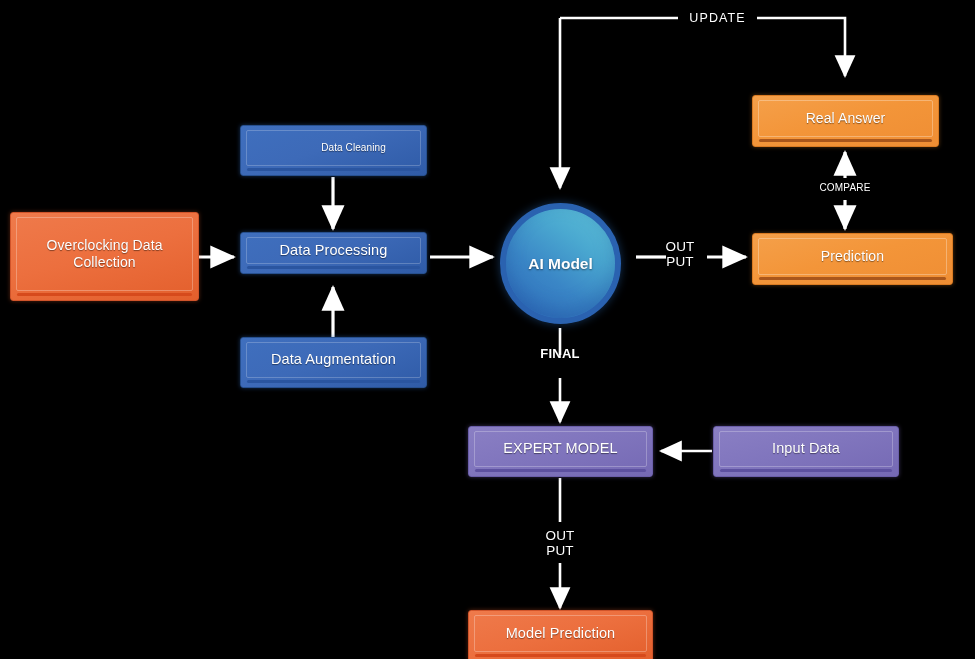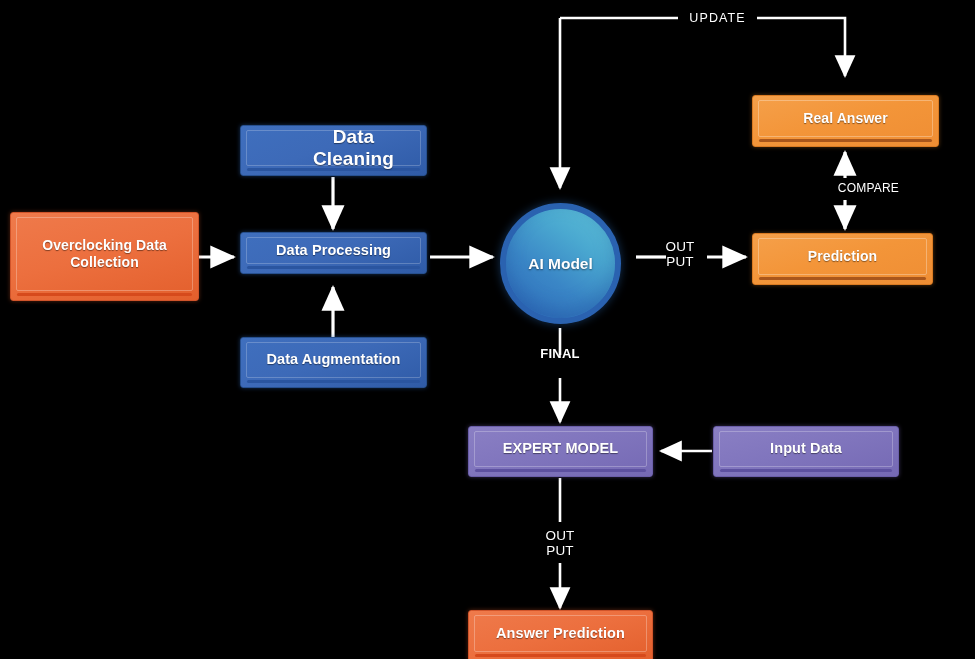--- a/index.html
+++ b/index.html
@@ -34,21 +34,20 @@
     display: flex;
     align-items: center;
     justify-content: center;
     text-align: center;
     color: #ffffff;
     border-radius: 3px;
     line-height: 1.18;
     letter-spacing: 0.1px;
     text-shadow: 0 1px 1px rgba(0,0,0,0.45);
     overflow: hidden;
-    font-weight: bold;
   }
   .node .inner-frame {
     position: absolute;
     left: 5px; right: 5px; top: 4px; bottom: 9px;
     border: 1px solid rgba(255,255,255,0.22);
     border-radius: 2px;
     pointer-events: none;
   }
   .node .bottom-strip {
     position: absolute;
@@ -171,21 +170,21 @@
     </g>
   </svg>
 
   <div class="node n-redorange" style="left:10px; top:212px; width:189px; height:89px; font-size:14px;">
     <span class="inner-frame"></span>
     <span class="bottom-strip"></span>
     <span class="label" style="white-space: pre-line;">Overclocking Data
 Collection</span>
   </div>
 
-  <div class="node n-blue" style="left:240px; top:125px; width:187px; height:51px; font-size:19px;padding-left:40px;">
+  <div class="node n-blue" style="left:240px; top:125px; width:187px; height:51px; font-size:10px;padding-left:40px;">
     <span class="inner-frame"></span>
     <span class="bottom-strip"></span>
     <span class="label">Data Cleaning</span>
   </div>
 
   <div class="node n-blue" style="left:240px; top:232px; width:187px; height:42px; font-size:14.5px;">
     <span class="inner-frame"></span>
     <span class="bottom-strip"></span>
     <span class="label">Data Processing</span>
   </div>
@@ -199,49 +198,49 @@
   <div class="node-circle" style="left:500px; top:203px; width:121px; height:121px; font-size:15.5px;">
     <span>AI Model</span>
   </div>
 
   <div class="node n-orange" style="left:752px; top:95px; width:187px; height:52px; font-size:14px;">
     <span class="inner-frame"></span>
     <span class="bottom-strip"></span>
     <span class="label">Real Answer</span>
   </div>
 
-  <div class="node n-orange" style="left:752px; top:233px; width:181px; height:52px; font-size:14px;">
+  <div class="node n-orange" style="left:752px; top:233px; width:201px; height:52px; font-size:14px;">
     <span class="inner-frame"></span>
     <span class="bottom-strip"></span>
     <span class="label">Prediction</span>
   </div>
 
   <div class="node n-purple" style="left:468px; top:426px; width:185px; height:51px; font-size:14.5px;">
     <span class="inner-frame"></span>
     <span class="bottom-strip"></span>
     <span class="label">EXPERT MODEL</span>
   </div>
 
   <div class="node n-purple" style="left:713px; top:426px; width:186px; height:51px; font-size:14.5px;justify-content:center;">
     <span class="inner-frame"></span>
     <span class="bottom-strip"></span>
     <span class="label">Input Data</span>
   </div>
 
   <div class="node n-redorange" style="left:468px; top:610px; width:185px; height:52px; font-size:14.5px;">
     <span class="inner-frame"></span>
     <span class="bottom-strip"></span>
-    <span class="label">Answer Prediction</span>
+    <span class="label">Model Prediction</span>
   </div>
 
   <div class="edge-label bold" style="left:678px; top:11px; width:79px; font-size:12.5px;">UPDATE</div>
 
   <div class="edge-label" style="left: 652px; top: 239px; width: 56px; font-size: 13.5px; white-space: pre-line;">OUT
 PUT</div>
 
-  <div class="edge-label" style="left:791px; top:182px; width:108px; font-size:12px;text-align:right;">COMPARE</div>
+  <div class="edge-label" style="left:791px; top:182px; width:108px; font-size:10px;">COMPARE</div>
 
   <div class="edge-label" style="left:512px; top:347px; width:96px; font-size:13px;font-weight:bold;">FINAL</div>
 
   <div class="edge-label" style="left: 532px; top: 528px; width: 56px; font-size: 13.5px; white-space: pre-line;">OUT
 PUT</div>
 
 </div>
 
 </body></html>

